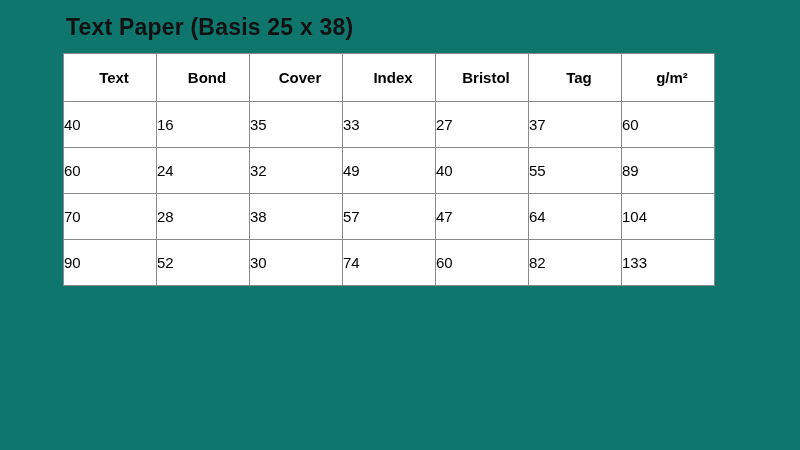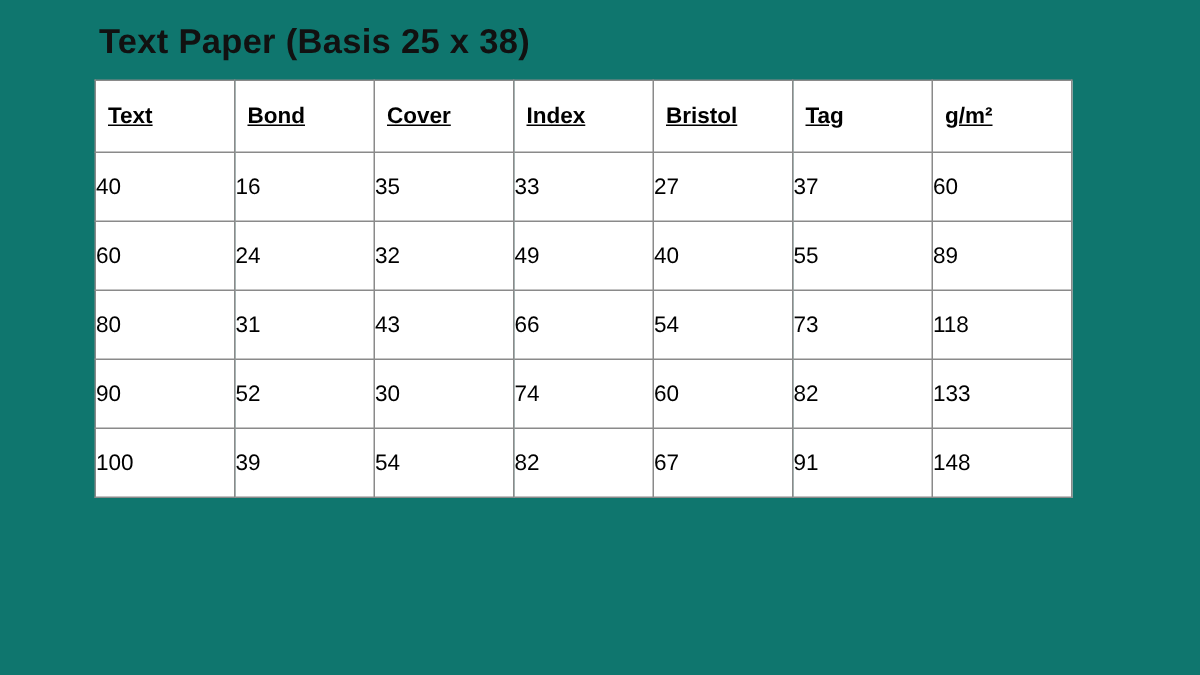--- a/index.html
+++ b/index.html
@@ -31,26 +31,25 @@
     table-layout: fixed;
     font-size: 15px;
   }
   table.paper-table th,
   table.paper-table td {
     border: 1px solid #8a8a8a;
     background: #ffffff;
   }
   table.paper-table th {
     font-weight: bold;
-    text-align: left;
+    text-align: center;
     vertical-align: middle;
     padding: 0 0 0 8px;
     height: 48px;
     font-size: 15px;
-    text-decoration: underline;
   }
   table.paper-table td {
     text-align: left;
     vertical-align: middle;
     height: 46px;
     font-weight: normal;
   }
 </style>
 </head>
 <body>
@@ -84,42 +83,33 @@
       <tr>
         <td>60</td>
         <td>24</td>
         <td>32</td>
         <td>49</td>
         <td>40</td>
         <td>55</td>
         <td>89</td>
       </tr>
       <tr>
-        <td>80</td>
-        <td>31</td>
-        <td>43</td>
-        <td>66</td>
-        <td>54</td>
-        <td>73</td>
-        <td>118</td>
+        <td>70</td>
+        <td>28</td>
+        <td>38</td>
+        <td>57</td>
+        <td>47</td>
+        <td>64</td>
+        <td>104</td>
       </tr>
       <tr>
         <td>90</td>
         <td>52</td>
         <td>30</td>
         <td>74</td>
         <td>60</td>
         <td>82</td>
         <td>133</td>
       </tr>
-      <tr>
-        <td>100</td>
-        <td>39</td>
-        <td>54</td>
-        <td>82</td>
-        <td>67</td>
-        <td>91</td>
-        <td>148</td>
-      </tr>
     </tbody>
   </table>
 
 </div>
 
 </body></html>

